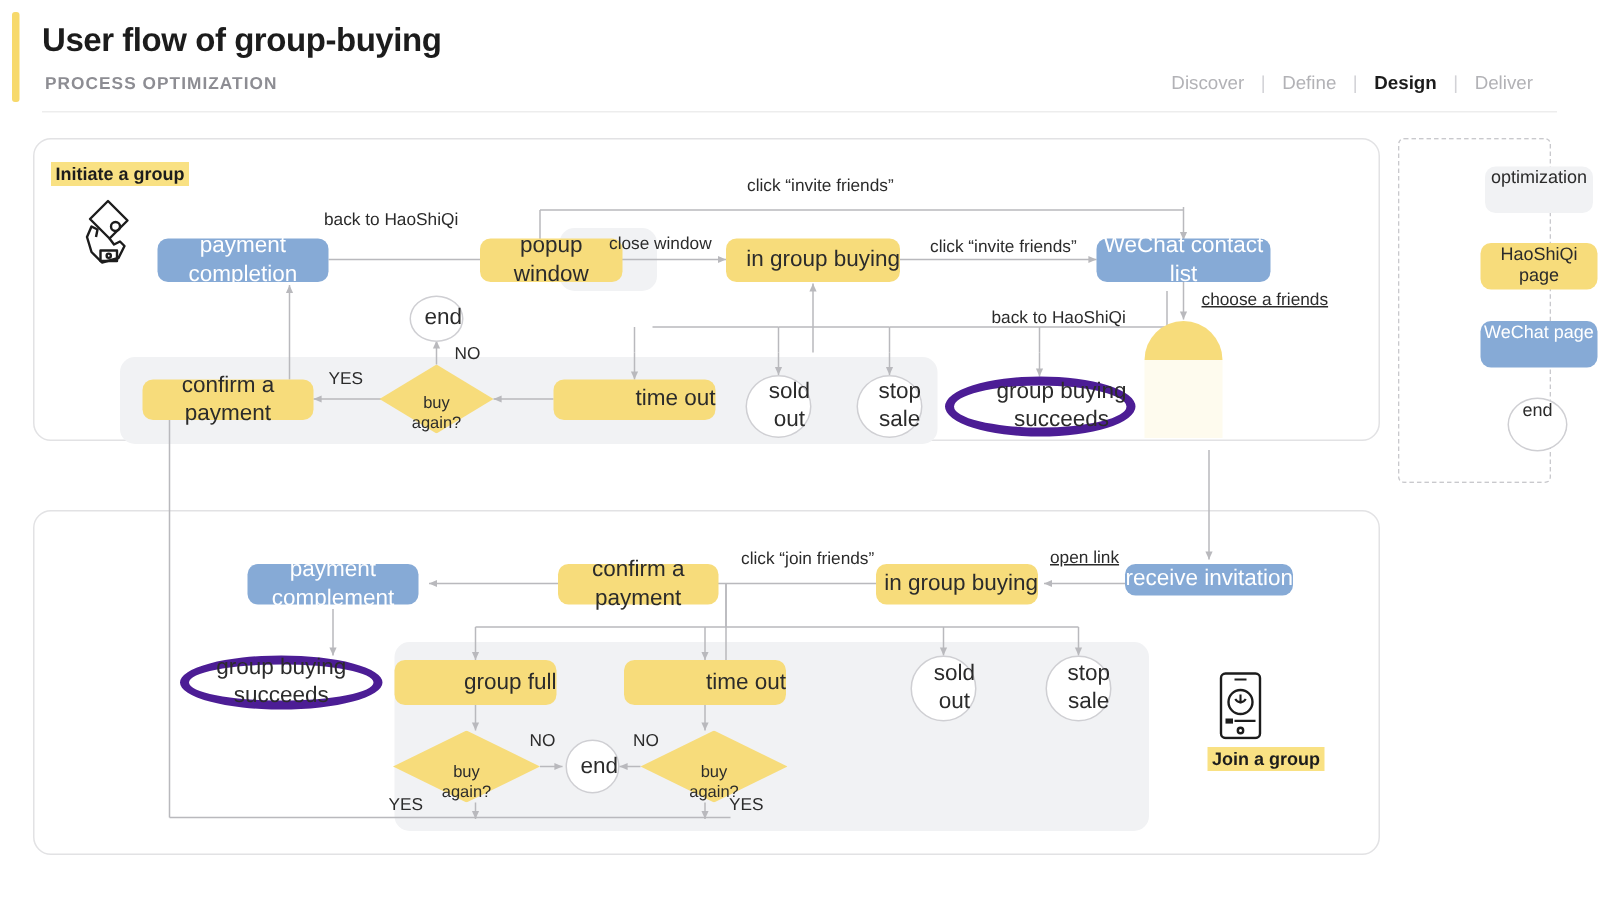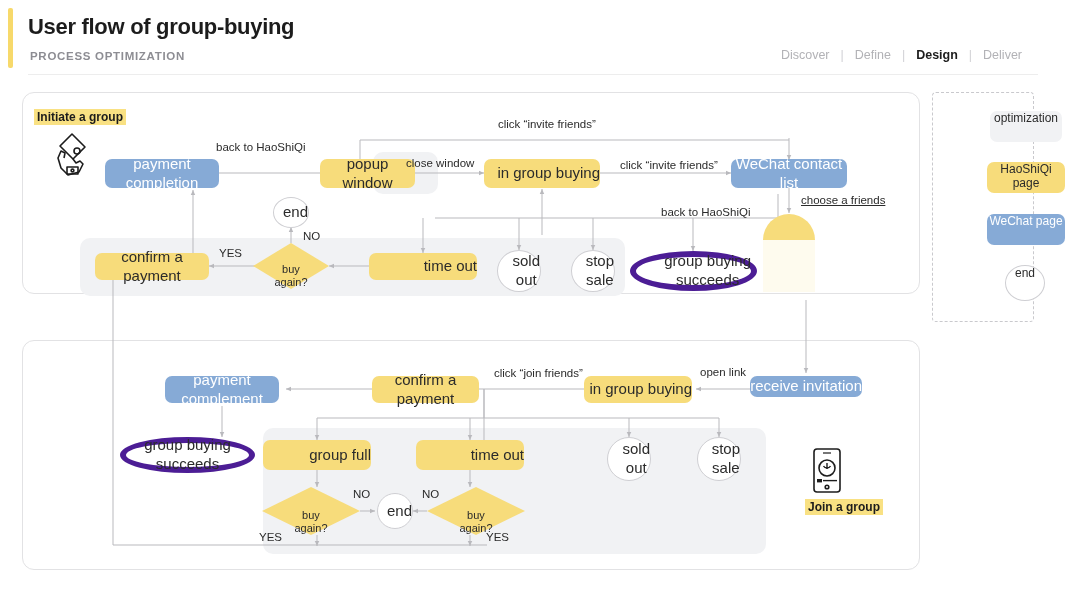--- a/index.html
+++ b/index.html
@@ -297,21 +297,21 @@
   </span>
 </div>
 <div class="node n-circle" style="left:697px;top:437px;width:44px;height:44px;">
   <span>
     <span>stop</span><br>
     <span>sale</span>
   </span>
 </div>
 
 <div class="elabel" style="left:494px;top:367px;">click “join friends”</div>
-<div class="elabel" style="left:700px;top:366px;">open link</div>
+<div class="elabel" style="left:700px;top:366px;text-decoration:underline;">open link</div>
 <div class="ylabel" style="left:353px;top:488px;">NO</div>
 <div class="ylabel" style="left:422px;top:488px;">NO</div>
 <div class="ylabel" style="left:259px;top:531px;">YES</div>
 <div class="ylabel" style="left:486px;top:531px;">YES</div>
 
 <div class="icon-phone" style="left:810px;top:448px;">
   <svg width="34" height="45" viewBox="0 0 34 45">
     <g fill="none" stroke="#1c1c1c" stroke-width="1.6">
       <rect x="4" y="1" width="26" height="43" rx="3"></rect>
       <line x1="13" y1="5" x2="21" y2="5" stroke-width="1.2"></line>

